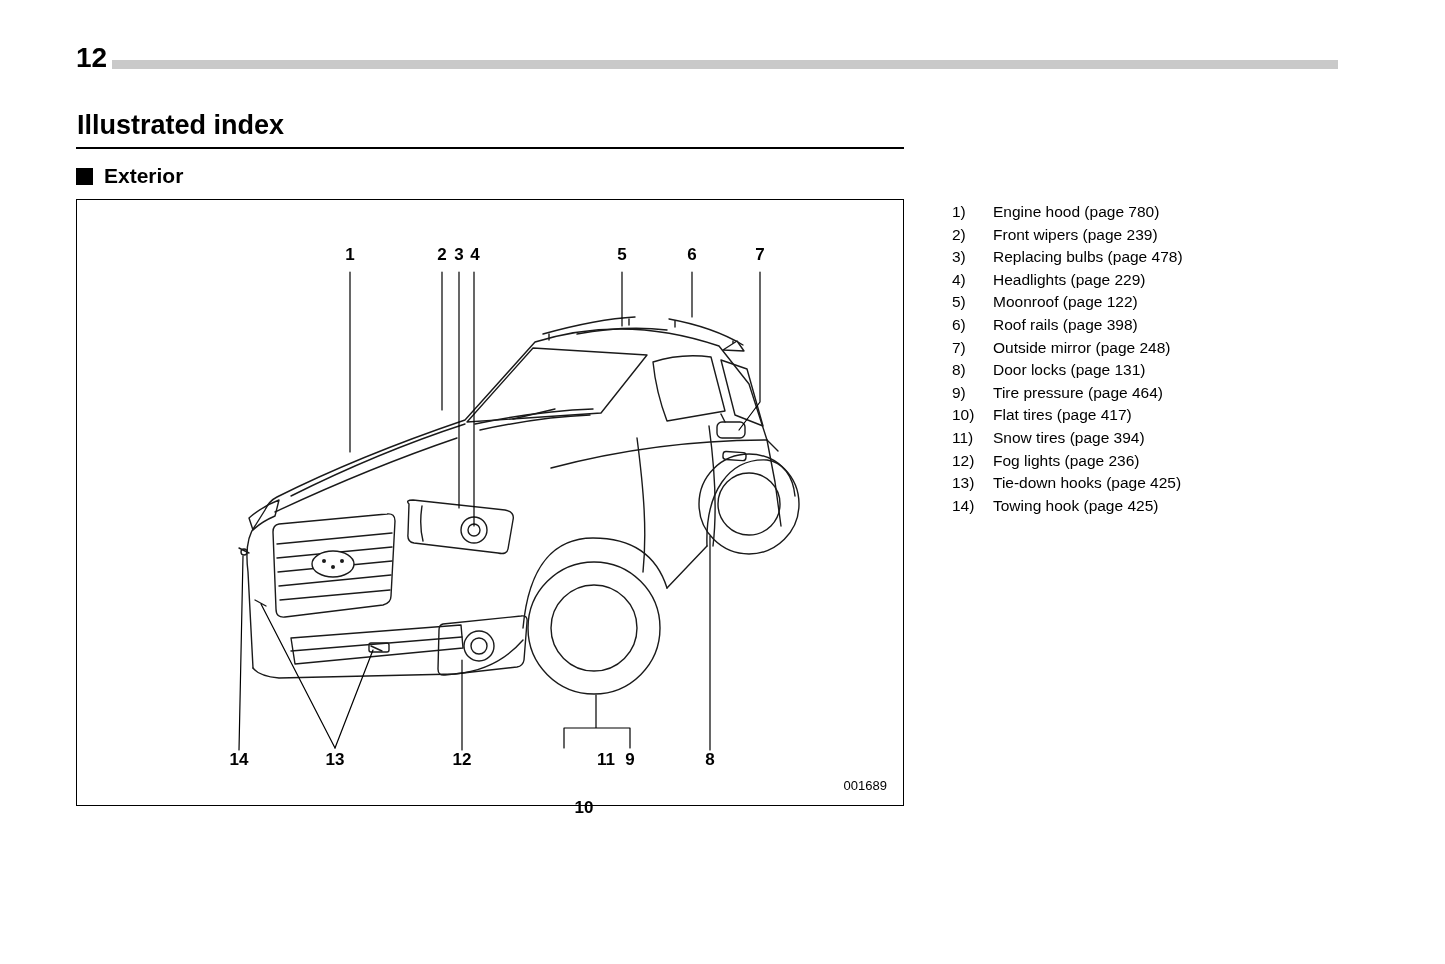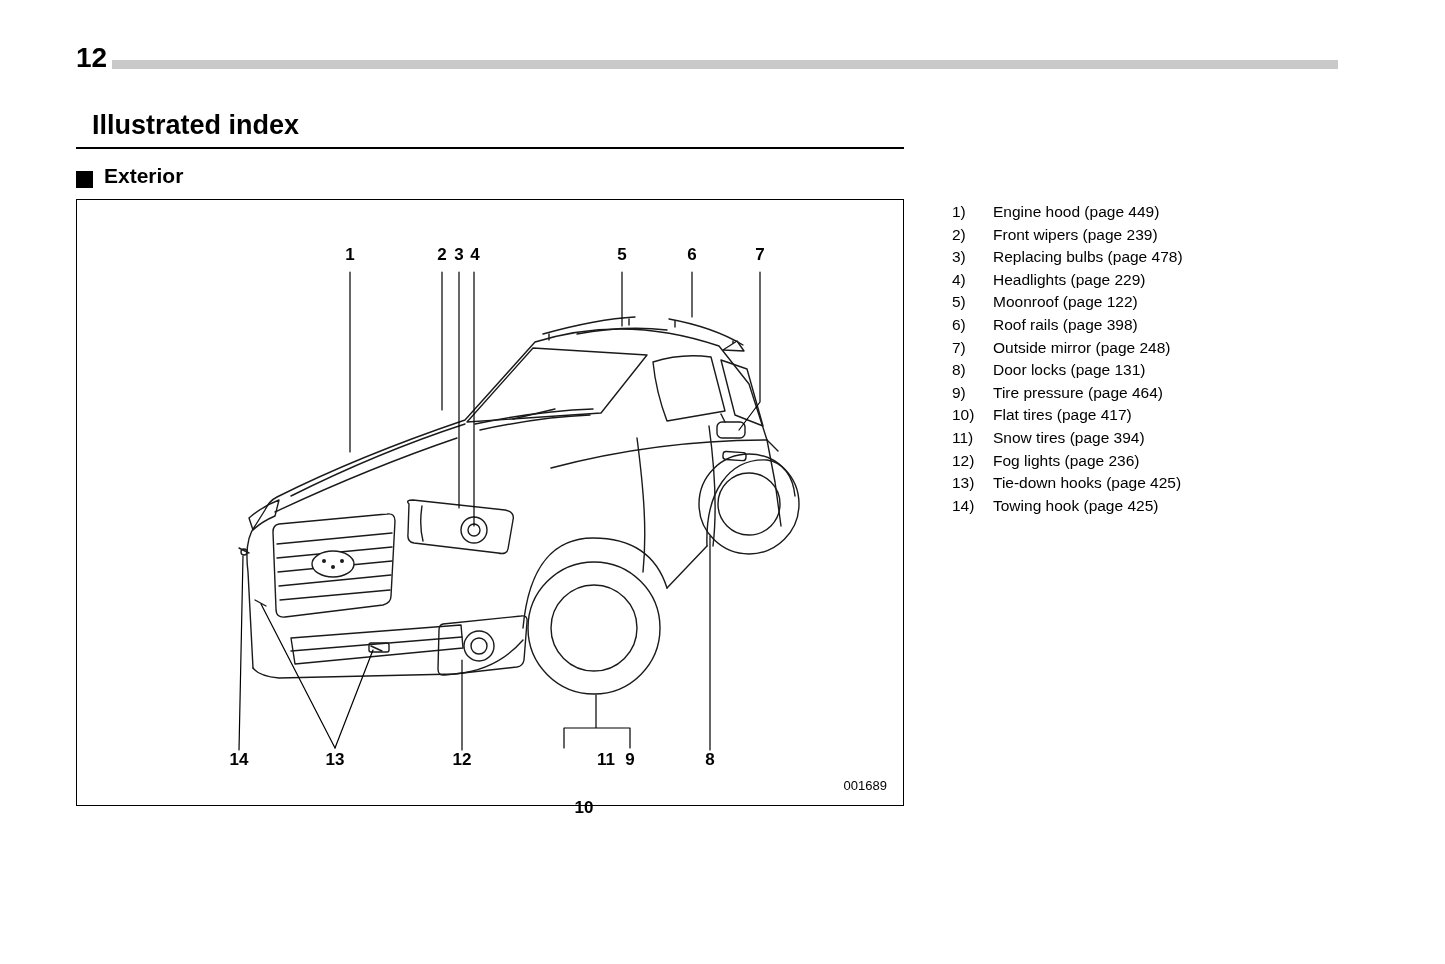--- a/index.html
+++ b/index.html
@@ -14,30 +14,30 @@
   }
   .page-num {
     position:absolute; left:76px; top:44px;
     font-size:28px; font-weight:bold; line-height:1;
   }
   .top-bar {
     position:absolute; left:112px; top:60px;
     width:1226px; height:9px; background:#c9c9c9;
   }
   .doc-title {
-    position:absolute; left:92px; top:112px;
+    position:absolute; left:77px; top:112px;
     font-size:27px; font-weight:bold; line-height:1;
   }
   .title-rule {
     position:absolute; left:76px; top:147px;
     width:828px; height:2px; background:#000;
   }
   .section-heading {
     position:absolute; left:76px; top:164px;
-    display:flex; align-items:flex-end; gap:11px;
+    display:flex; align-items:center; gap:11px;
     font-size:21px; font-weight:bold;
   }
   .section-square { width:17px; height:17px; background:#000; }
   .diagram-box {
     position:absolute; left:76px; top:199px;
     width:828px; height:607px;
     border:1.5px solid #000;
   }
   .diagram-box svg { position:absolute; left:0; top:0; }
   .callout {
@@ -199,21 +199,21 @@
   <div class="callout" style="left:507px; top:551px;margin-top:48px;">10</div>
   <div class="callout" style="left:553px; top:551px;">9</div>
   <div class="callout" style="left:633px; top:551px;">8</div>
 
   <div class="fig-code">001689</div>
 </div>
 
 <div class="index-list">
   <div class="index-row">
       <span class="index-num">1)</span>
-      <span>Engine hood (page 449)</span>
+      <span>Engine hood (page 780)</span>
     </div>
   <div class="index-row">
       <span class="index-num">2)</span>
       <span>Front wipers (page 239)</span>
     </div>
   <div class="index-row">
       <span class="index-num">3)</span>
       <span>Replacing bulbs (page 478)</span>
     </div>
   <div class="index-row">

